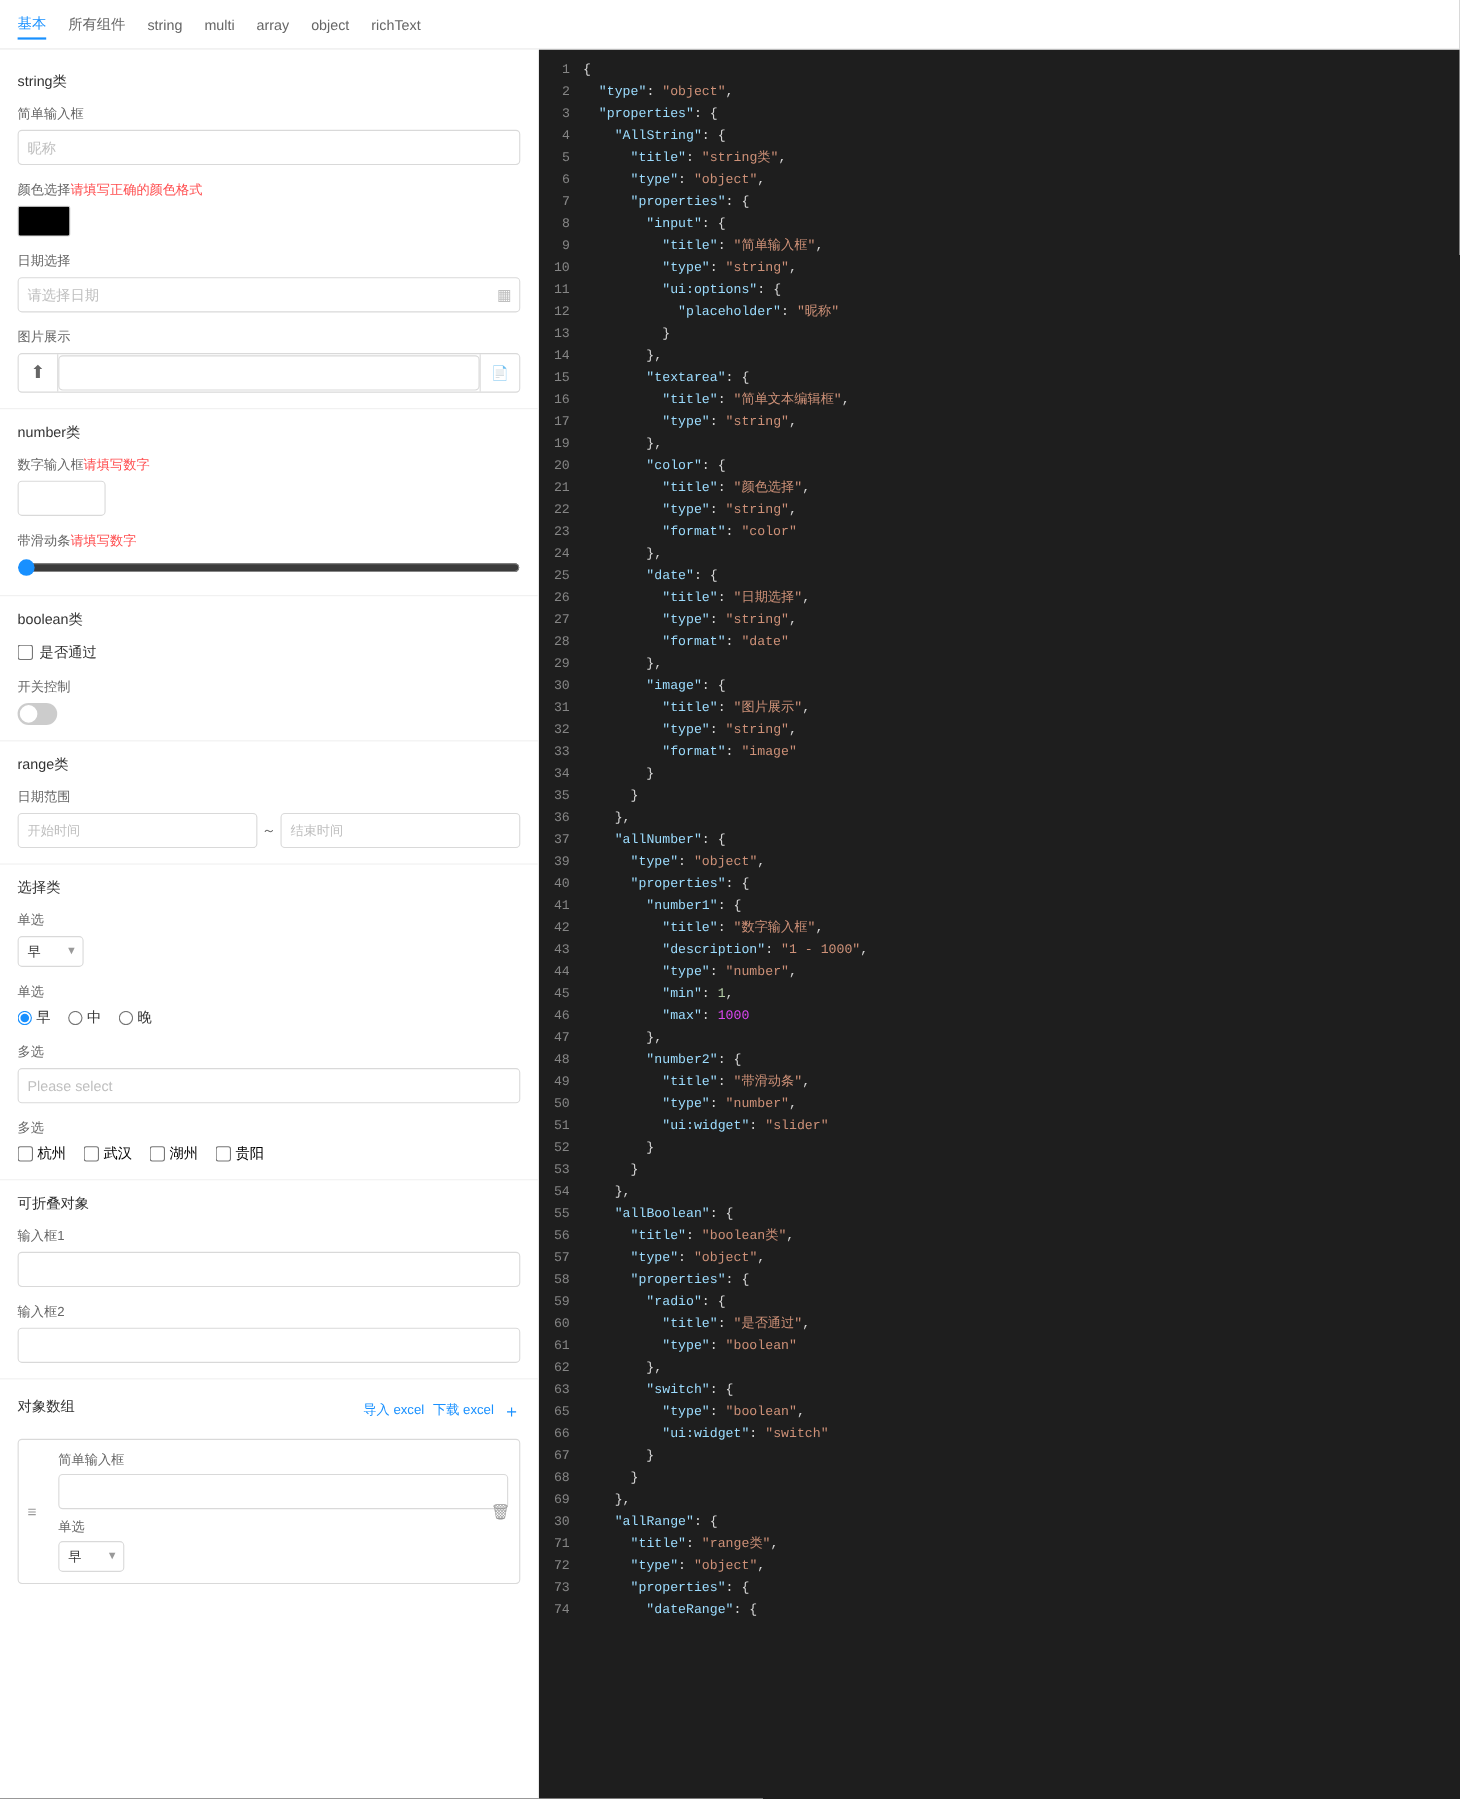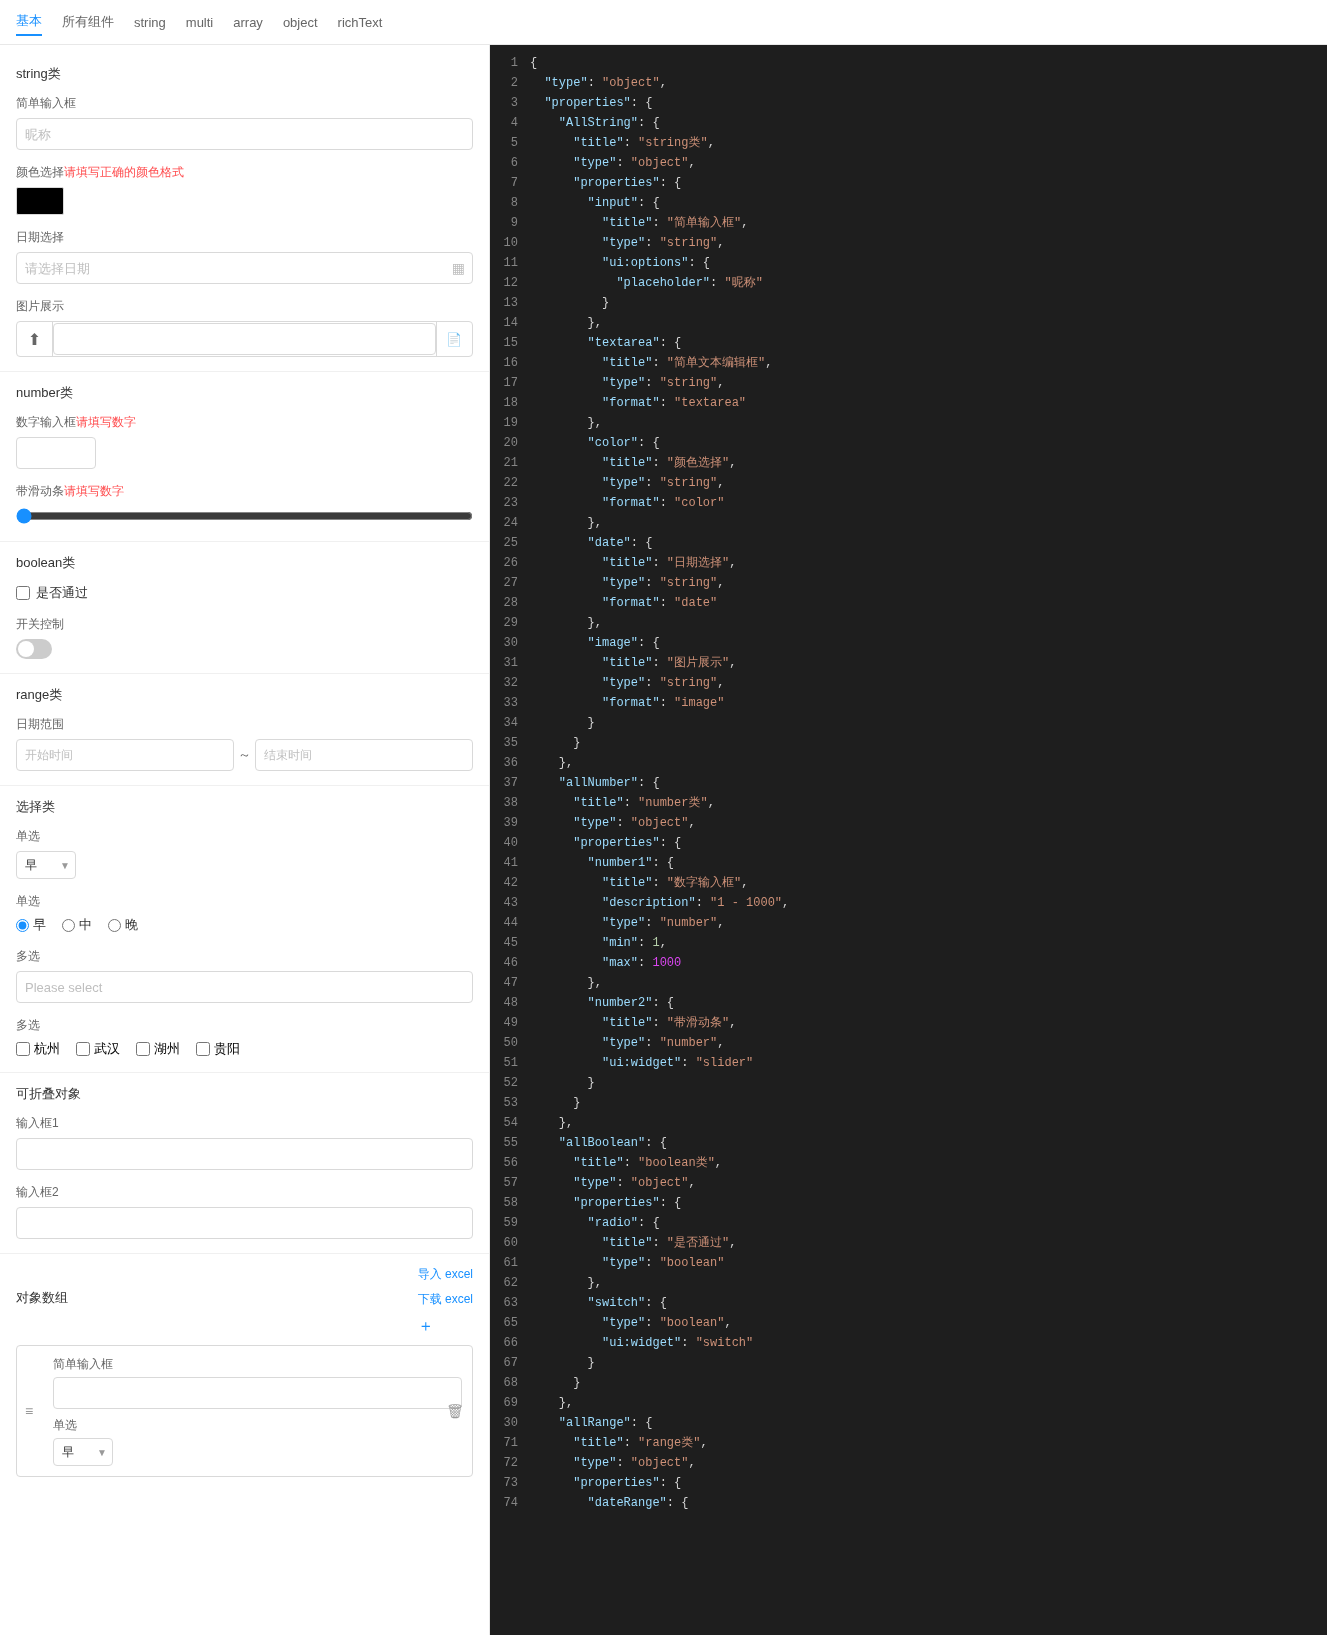--- a/index.html
+++ b/index.html
@@ -83,21 +83,21 @@
     .radio-item { display: flex; align-items: center; gap: 4px; font-size: 13px; color: #333; cursor: pointer; }
     input[type="radio"] { accent-color: #1890ff; }
 
     
     .multi-select-input { width: 100%; min-height: 32px; border: 1px solid #d9d9d9; border-radius: 4px; padding: 4px 8px; font-size: 12px; color: #bfbfbf; outline: none; cursor: pointer; }
     .checkbox-group { display: flex; gap: 16px; align-items: center; flex-wrap: wrap; margin-top: 4px; }
     .checkbox-item-label { display: flex; align-items: center; gap: 4px; font-size: 13px; cursor: pointer; }
 
     
     .array-header { display: flex; justify-content: space-between; align-items: center; margin-bottom: 8px; }
-    .array-actions { display: flex; gap: 8px; flex-direction: column; }
+    .array-actions { display: flex; gap: 8px; }
     .array-action-link { color: #1890ff; font-size: 12px; cursor: pointer; text-decoration: none; }
     .array-action-add { color: #1890ff; font-size: 16px; cursor: pointer; }
     .array-row { border: 1px solid #d9d9d9; border-radius: 4px; padding: 10px 10px 10px 36px; margin-bottom: 8px; position: relative; }
     .array-row-handle { position: absolute; left: 8px; top: 50%; transform: translateY(-50%); color: #999; font-size: 14px; cursor: grab; }
     .array-row-delete { position: absolute; right: 8px; top: 50%; transform: translateY(-50%); color: #999; cursor: pointer; font-size: 14px; }
     .array-row-content { display: flex; flex-direction: column; gap: 8px; }
     .array-row-label { font-size: 12px; color: #666; margin-bottom: 4px; }
 
     
     .left-panel::-webkit-scrollbar { width: 6px; }
@@ -380,24 +380,20 @@
       </div>
       <div class="code-line">
         <span class="line-num">16</span>
         <span class="line-content">          <span style="color:#9cdcfe">"title"</span>: <span style="color:#ce9178">"简单文本编辑框"</span>,</span>
       </div>
       <div class="code-line">
         <span class="line-num">17</span>
         <span class="line-content">          <span style="color:#9cdcfe">"type"</span>: <span style="color:#ce9178">"string"</span>,</span>
       </div>
       <div class="code-line">
-        <span class="line-num">18</span>
-        <span class="line-content">          <span style="color:#9cdcfe">"format"</span>: <span style="color:#ce9178">"textarea"</span></span>
-      </div>
-      <div class="code-line">
         <span class="line-num">19</span>
         <span class="line-content">        <span style="color:#d4d4d4">}</span>,</span>
       </div>
       <div class="code-line">
         <span class="line-num">20</span>
         <span class="line-content">        <span style="color:#9cdcfe">"color"</span>: <span style="color:#d4d4d4">{</span></span>
       </div>
       <div class="code-line">
         <span class="line-num">21</span>
         <span class="line-content">          <span style="color:#9cdcfe">"title"</span>: <span style="color:#ce9178">"颜色选择"</span>,</span>
@@ -460,24 +456,20 @@
       </div>
       <div class="code-line">
         <span class="line-num">36</span>
         <span class="line-content">    <span style="color:#d4d4d4">}</span>,</span>
       </div>
       <div class="code-line">
         <span class="line-num">37</span>
         <span class="line-content">    <span style="color:#9cdcfe">"allNumber"</span>: <span style="color:#d4d4d4">{</span></span>
       </div>
       <div class="code-line">
-        <span class="line-num">38</span>
-        <span class="line-content">      <span style="color:#9cdcfe">"title"</span>: <span style="color:#ce9178">"number类"</span>,</span>
-      </div>
-      <div class="code-line">
         <span class="line-num">39</span>
         <span class="line-content">      <span style="color:#9cdcfe">"type"</span>: <span style="color:#ce9178">"object"</span>,</span>
       </div>
       <div class="code-line">
         <span class="line-num">40</span>
         <span class="line-content">      <span style="color:#9cdcfe">"properties"</span>: <span style="color:#d4d4d4">{</span></span>
       </div>
       <div class="code-line">
         <span class="line-num">41</span>
         <span class="line-content">        <span style="color:#9cdcfe">"number1"</span>: <span style="color:#d4d4d4">{</span></span>

